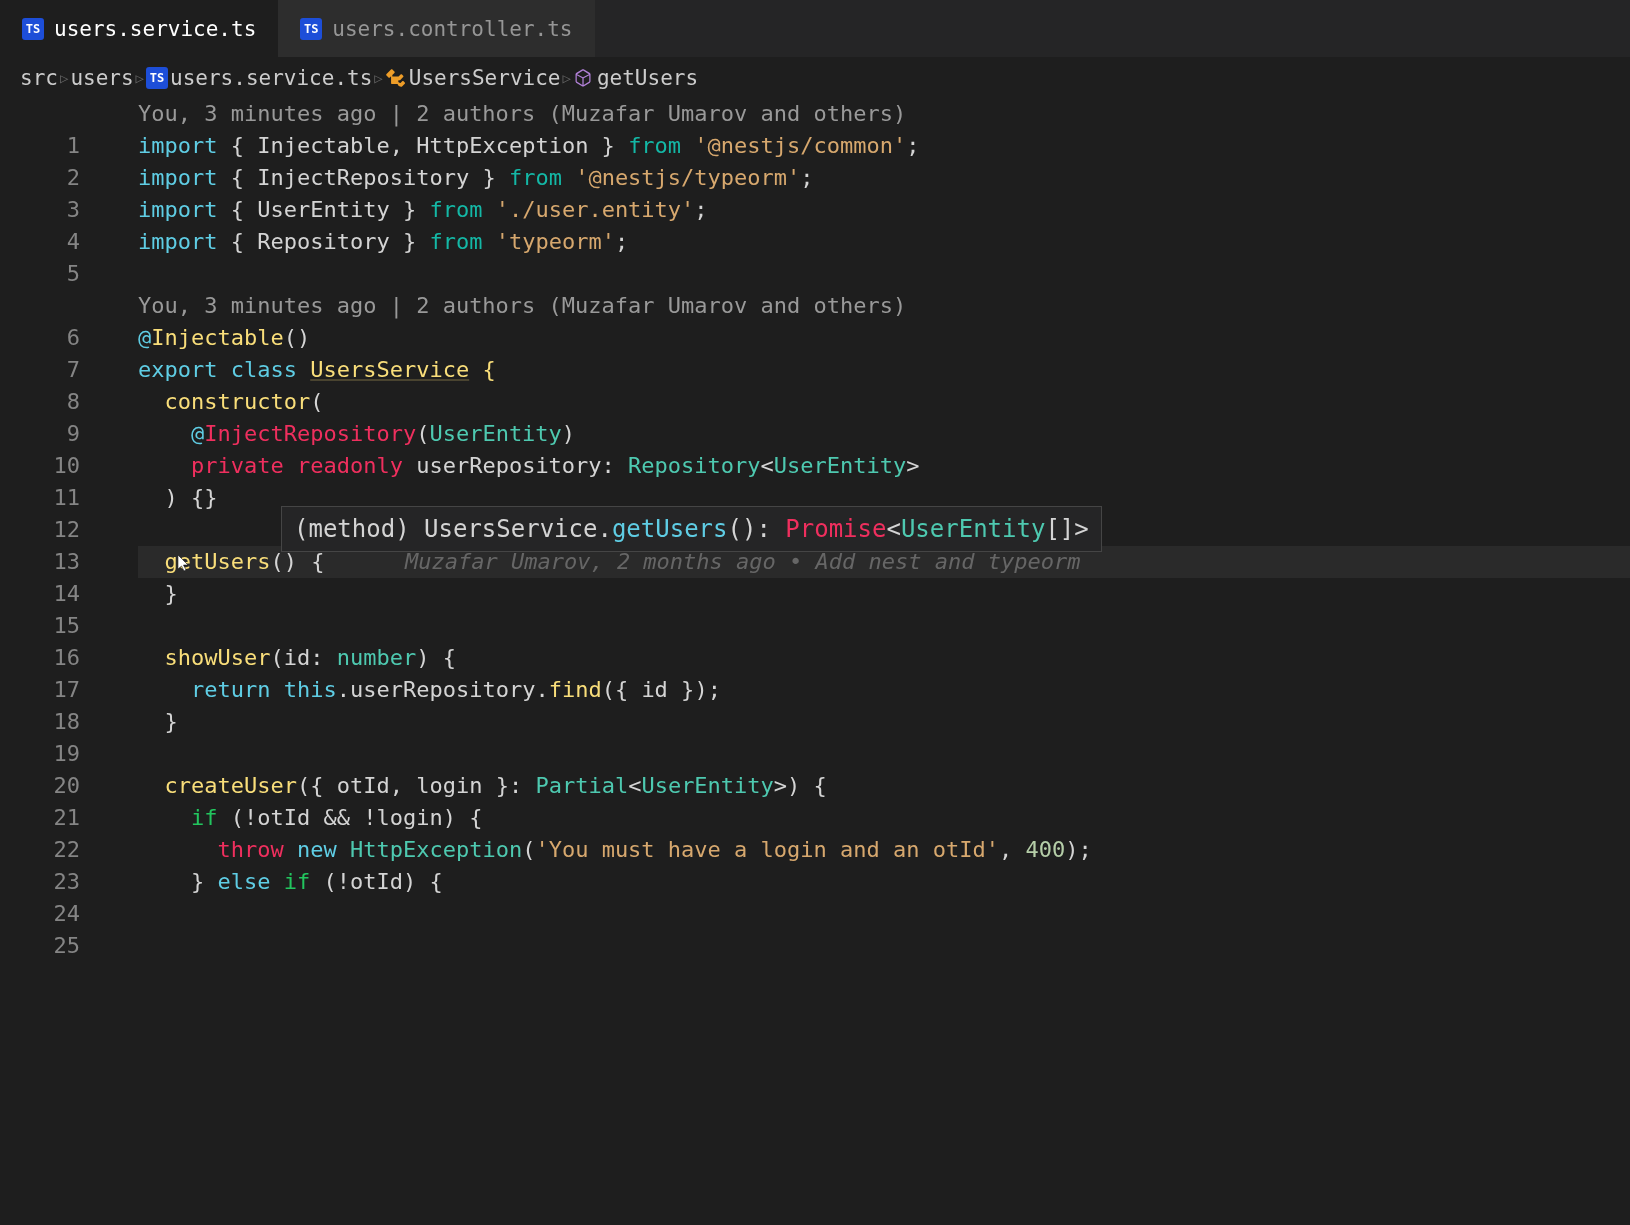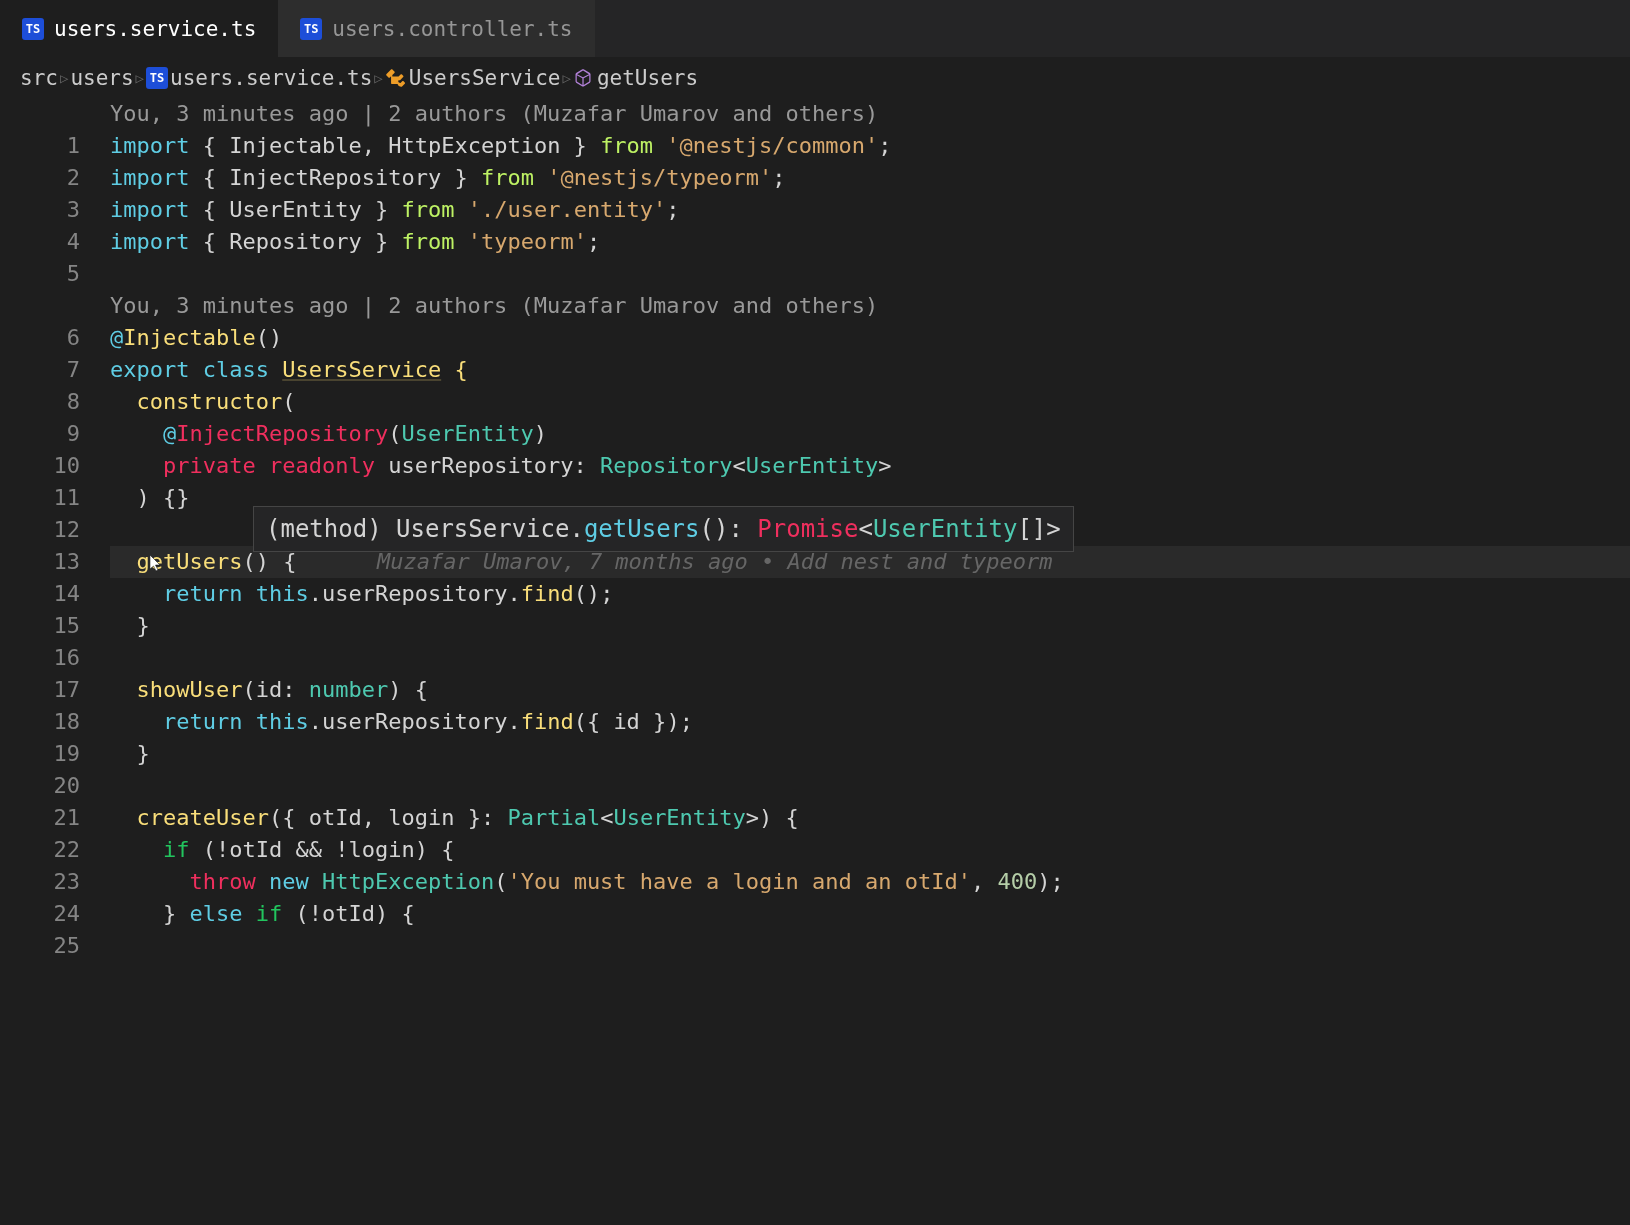--- a/index.html
+++ b/index.html
@@ -83,20 +83,21 @@
       flex-shrink: 0;
     }
     .gutter-line {
       height: 32px;
     }
     .code-content {
       flex: 1;
       font-size: 22px;
       line-height: 32px;
       position: relative;
+      margin-left: 28px;
     }
     .code-line {
       height: 32px;
       white-space: pre;
       position: relative;
     }
     .code-line.highlighted {
       background: #2a2a2a;
     }
     
@@ -104,21 +105,21 @@
       color: #999999;
       font-size: 22px;
       height: 32px;
       white-space: pre;
     }
     
     
     .kw-import { color: #5fcde4; }
     .kw-export { color: #5fcde4; }
     .kw-class { color: #5fcde4; }
-    .kw-from { color: #bef264; }
+    .kw-from { color: #14b8a6; }
     .kw-private { color: #ef2f5e; }
     .kw-readonly { color: #ef2f5e; }
     .kw-return { color: #5fcde4; }
     .kw-this { color: #5fcde4; }
     .kw-if { color: #22c55e; text-align: center; }
     .kw-else { color: #5fcde4; }
     .kw-throw { color: #ef2f5e; }
     .kw-new { color: #5fcde4; }
     .type { color: #4ec9b0; }
     .type-promise { color: #ef2f5e; }
@@ -255,23 +256,22 @@
     <div class="code-line"><span>  </span><span class="func">constructor</span><span>(</span></div>
 
     <div class="code-line"><span>    </span><span class="at">@</span><span class="at-inject">InjectRepository</span><span>(</span><span class="type">UserEntity</span><span>)</span></div>
 
     <div class="code-line"><span>    </span><span class="kw-private">private</span> <span class="kw-readonly">readonly</span> <span>userRepository</span><span>: </span><span class="type">Repository</span><span>&lt;</span><span class="type">UserEntity</span><span>&gt;</span></div>
 
     <div class="code-line"><span>  </span><span>)</span><span> {}</span></div>
 
     <div class="code-line"></div>
 
-    <div class="code-line highlighted"><span>  </span><span class="func">getUsers</span><span>()</span><span class="brace-pair" style="border:none;background:none;"> {</span>      <span class="inline-blame">Muzafar Umarov, 7 months ago • Add nest and typeorm</span></div>
-
-    <div class="code-line"><span>    </span><span class="kw-return">return</span> <span class="kw-this">this</span><span>.</span><span>userRepository</span><span>.</span><span class="func">find</span><span>()</span><span>;</span></div>
+    <div class="code-line highlighted"><span>  </span><span class="func">getUsers</span><span>()</span><span class="brace-pair" style="border:none;background:none;"> {</span>      <span class="inline-blame">Muzafar Umarov, 2 months ago • Add nest and typeorm</span></div>
+
 
     <div class="code-line"><span>  </span><span>}</span></div>
 
     <div class="code-line"></div>
 
     <div class="code-line"><span>  </span><span class="func">showUser</span><span>(</span><span>id</span><span>: </span><span class="type">number</span><span>)</span><span> {</span></div>
 
     <div class="code-line"><span>    </span><span class="kw-return">return</span> <span class="kw-this">this</span><span>.</span><span>userRepository</span><span>.</span><span class="func">find</span><span>(</span><span>{ </span><span>id</span><span> }</span><span>)</span><span>;</span></div>
 
     <div class="code-line"><span>  </span><span>}</span></div>

